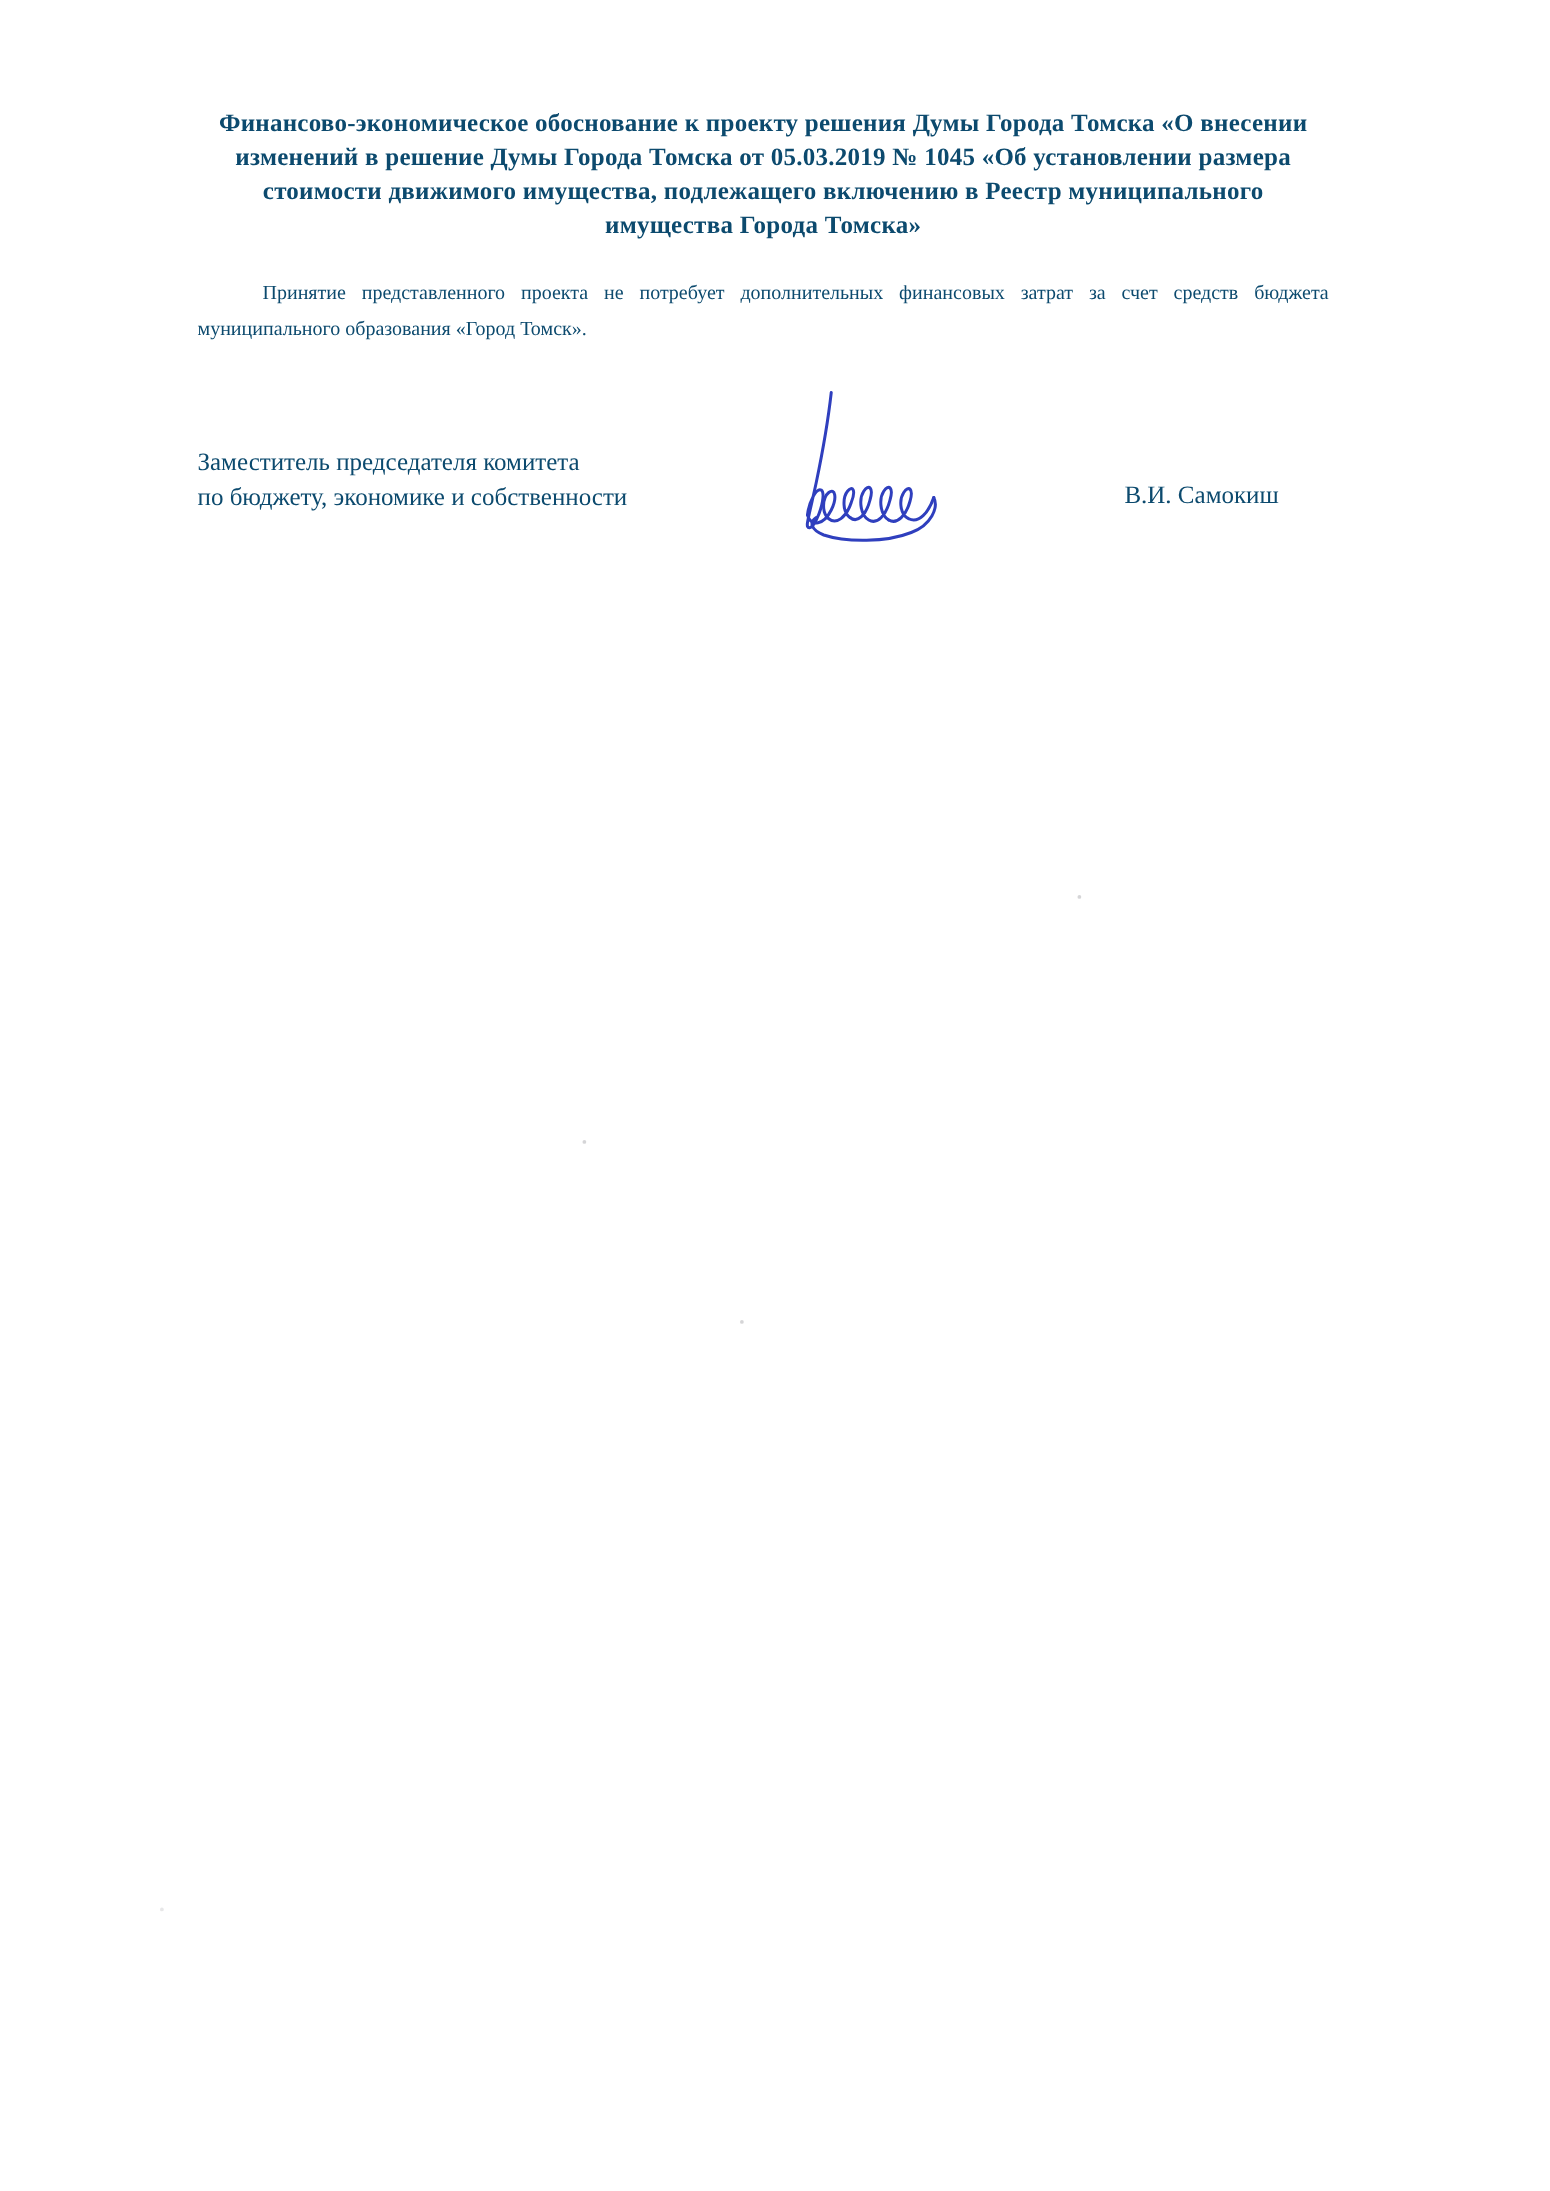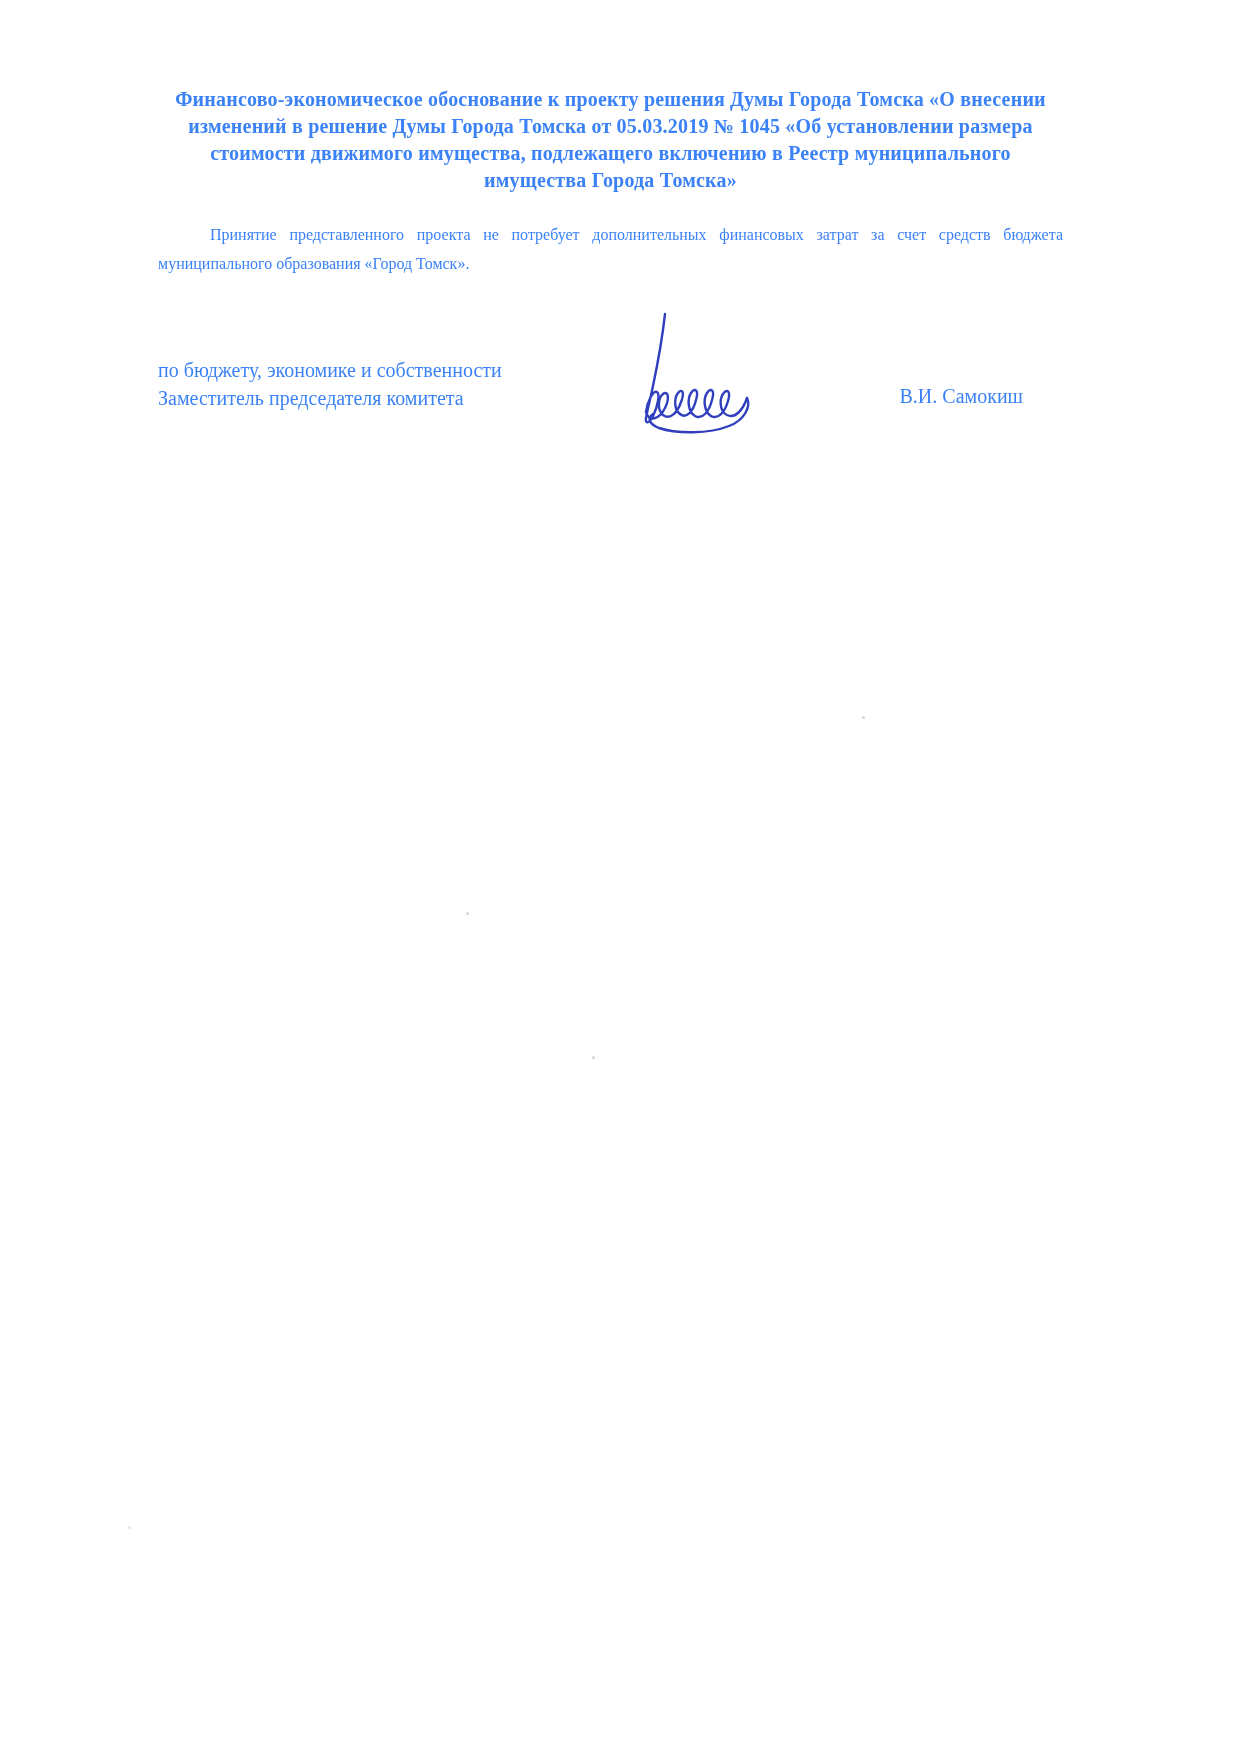--- a/index.html
+++ b/index.html
@@ -6,21 +6,21 @@
     margin: 0;
     padding: 0;
     background: #ffffff;
   }
   .page {
     position: relative;
     width: 1240px;
     height: 1753px;
     background: #ffffff;
     font-family: "Liberation Serif", "DejaVu Serif", serif;
-    color: #3b82f6;
+    color: #0c4a6e;
     overflow: hidden;
   }
   .doc-title {
     position: absolute;
     top: 86px;
     left: 158px;
     width: 905px;
     text-align: center;
     font-weight: bold;
     font-size: 20px;
@@ -87,22 +87,22 @@
 
 <div class="page">
 
   <div class="doc-title">Финансово-экономическое обоснование к проекту решения Думы Города Томска «О внесении изменений в решение Думы Города Томска от 05.03.2019 № 1045 «Об установлении размера стоимости движимого имущества, подлежащего включению в Реестр муниципального имущества Города Томска»</div>
 
   <div class="doc-paragraph">Принятие представленного проекта не потребует дополнительных финансовых затрат за счет средств бюджета муниципального образования «Город Томск».</div>
 
   <div class="signature-block">
 
     <div class="signature-position">
+      <div>Заместитель председателя комитета</div>
       <div>по бюджету, экономике и собственности</div>
-      <div>Заместитель председателя комитета</div>
     </div>
 
     <div class="signature-graphic">
       <svg width="160" height="150" viewBox="0 0 160 150" fill="none" xmlns="http://www.w3.org/2000/svg">
         <g stroke="#2f3fbe" stroke-width="2.4" stroke-linecap="round" fill="none">
 
           <path d="M52 12 C 50 30, 45 60, 40 84 C 37 98, 34 110, 33 116
                    C 32 122, 36 122, 40 114 C 45 104, 47 92, 44 90
                    C 40 88, 34 100, 33 110"></path>
 

